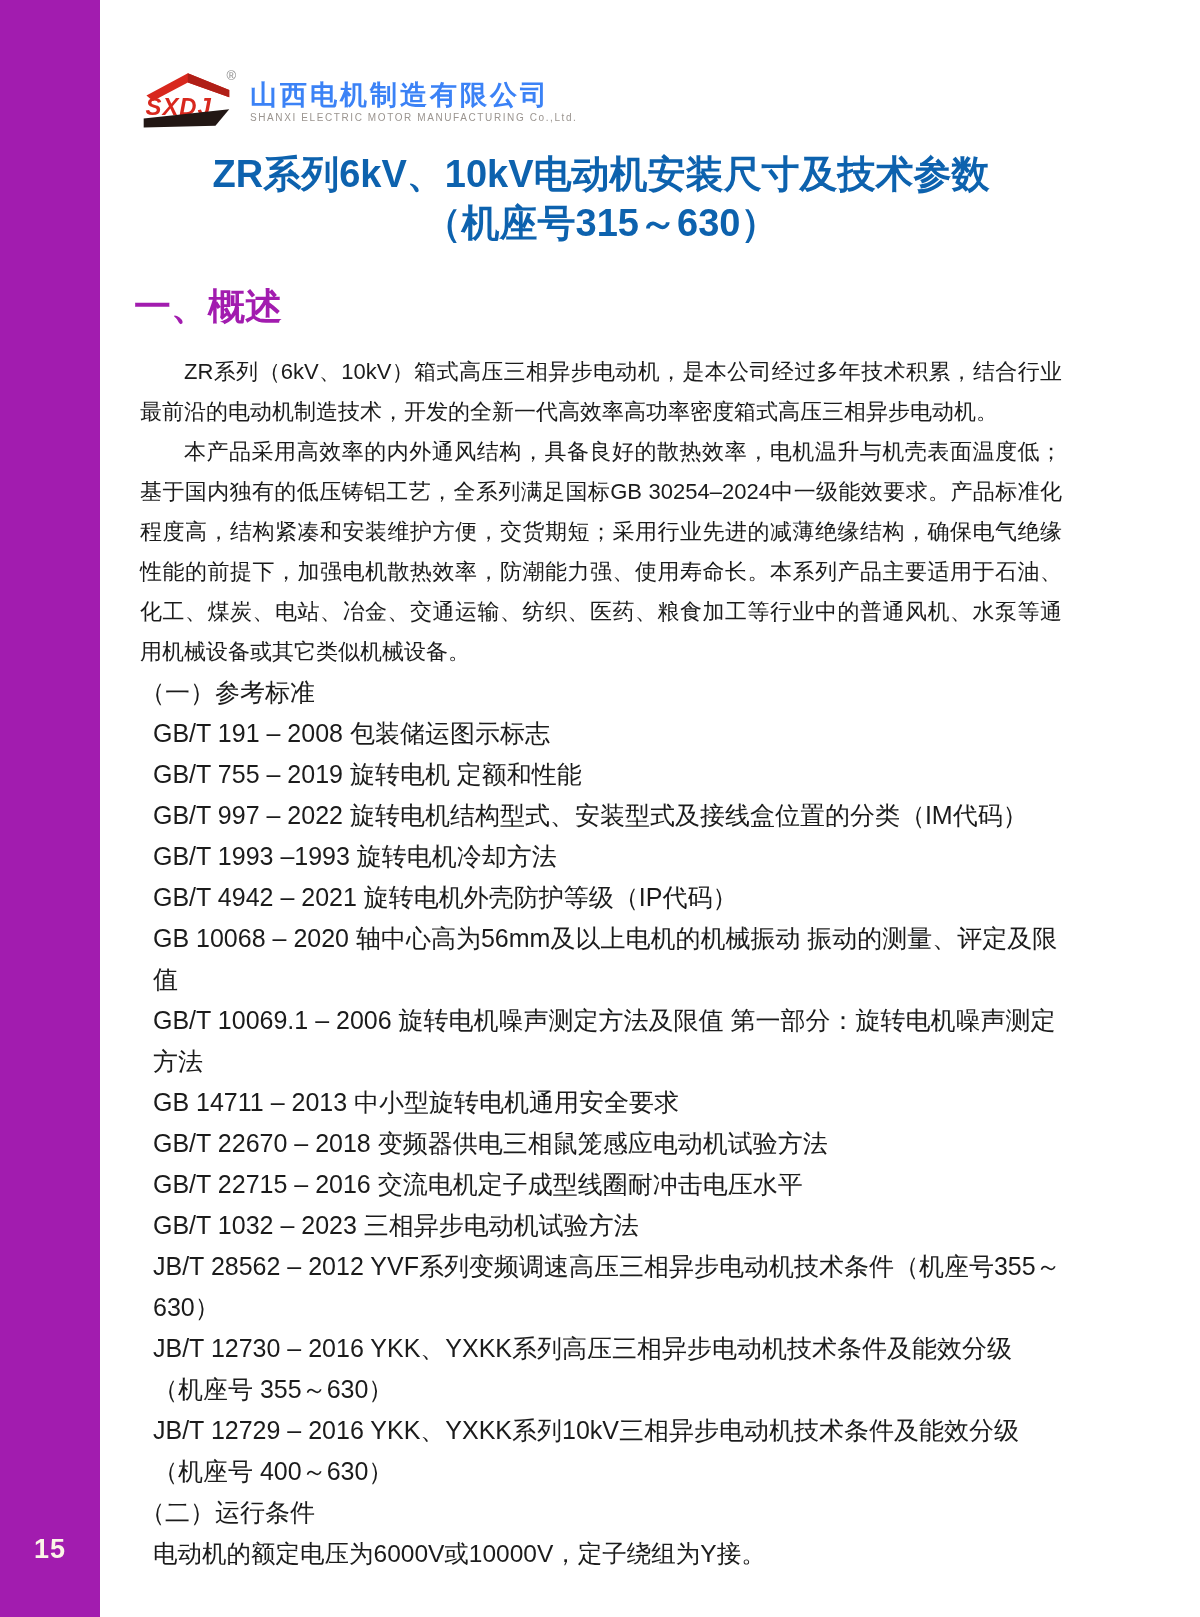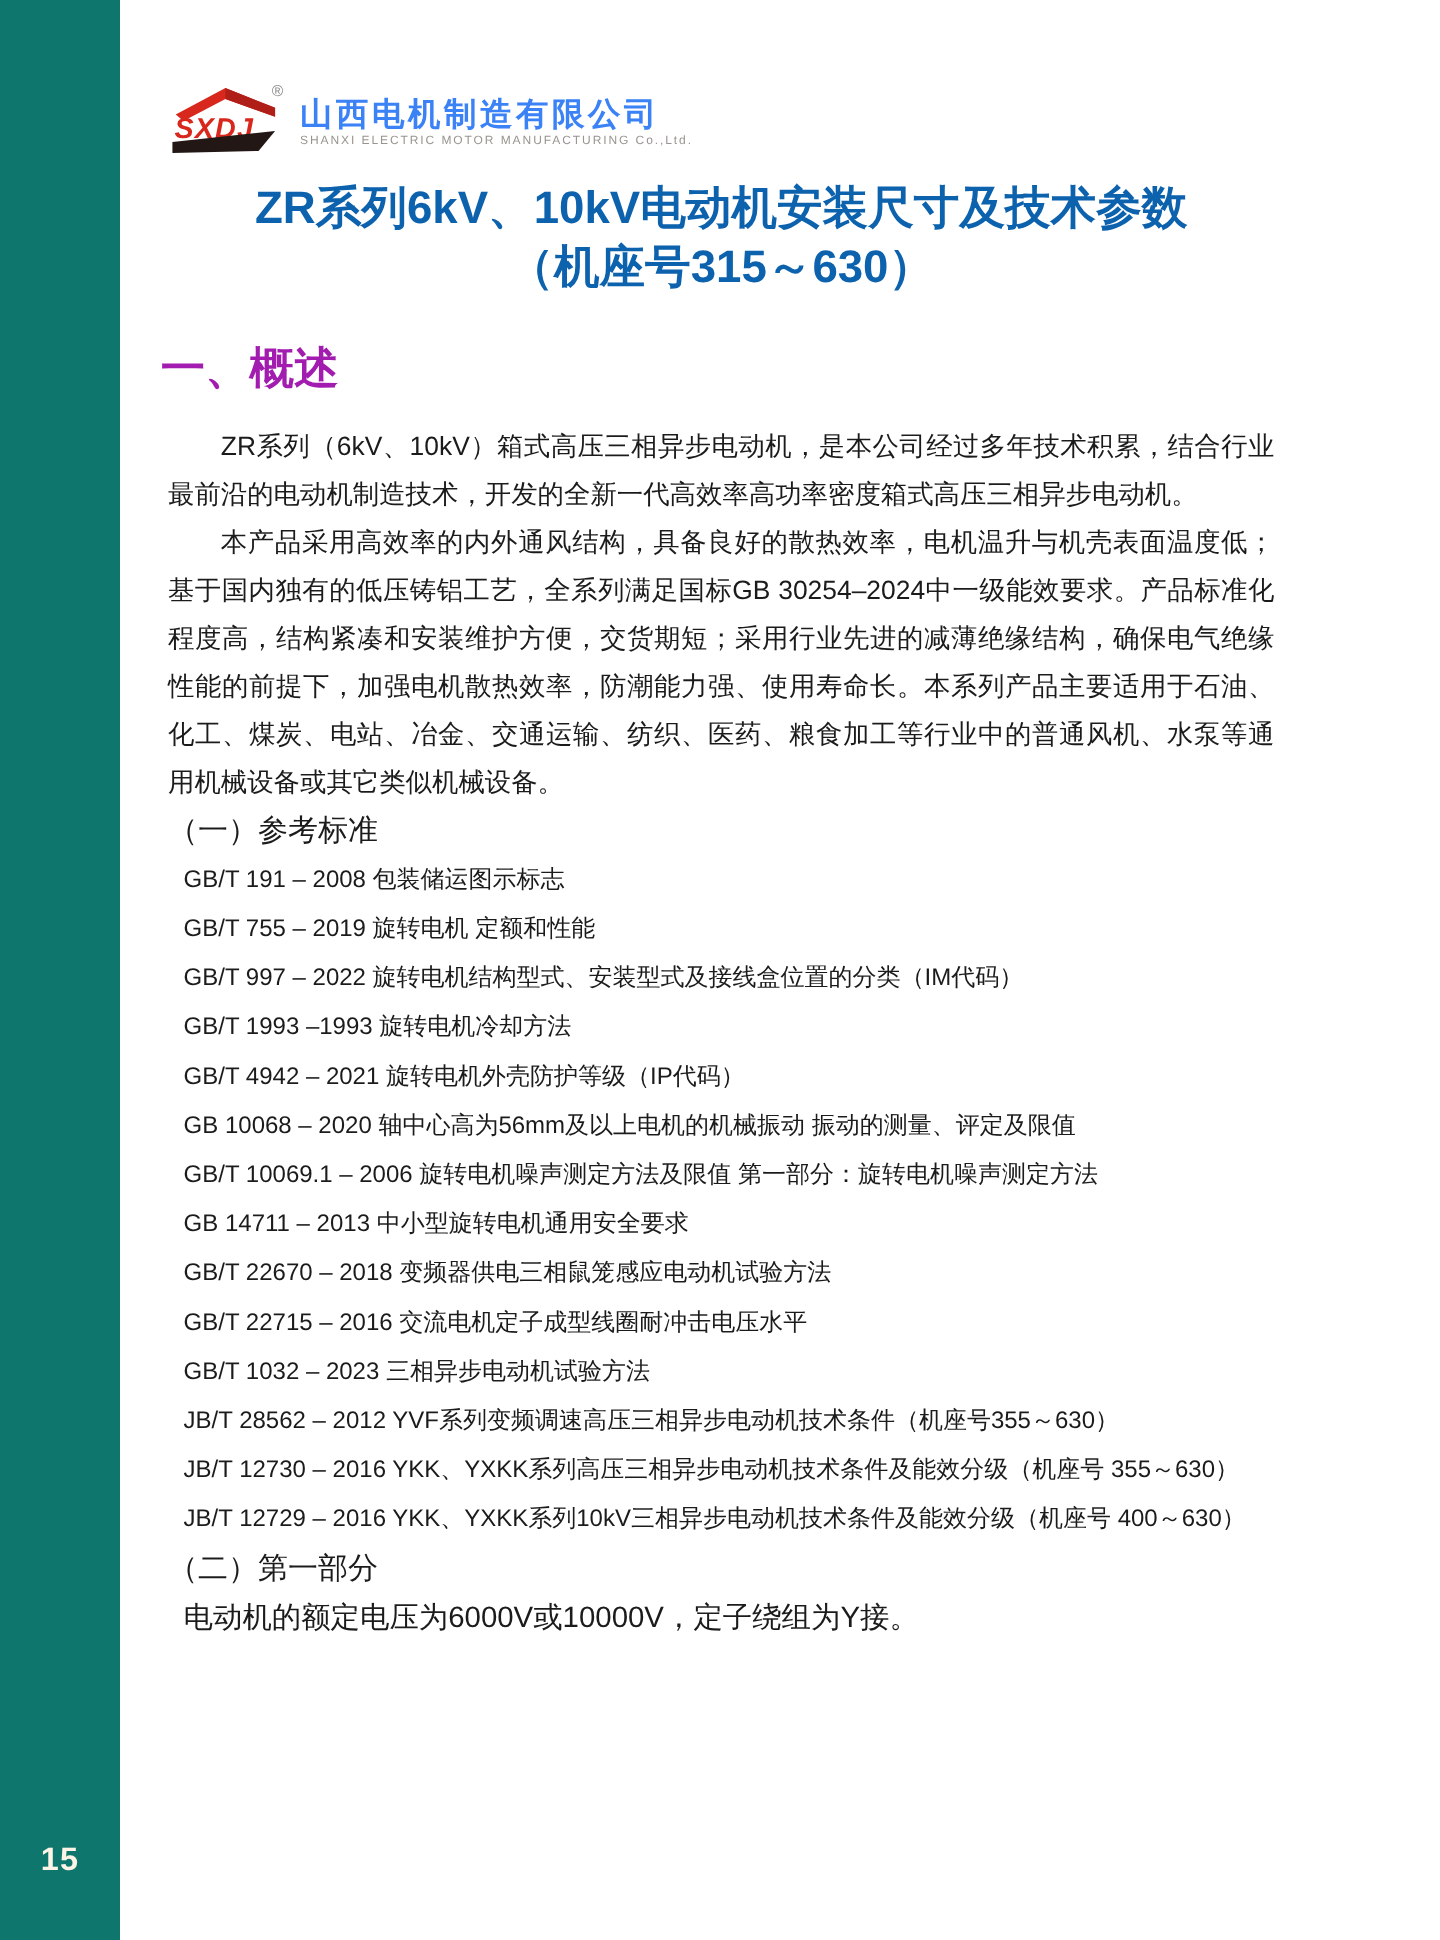--- a/index.html
+++ b/index.html
@@ -3,21 +3,21 @@
 <meta charset="utf-8">
 <style>
   html,body{margin:0;padding:0;}
   body{
     width:1200px;height:1617px;background:#ffffff;position:relative;
     font-family:"Liberation Sans","DejaVu Sans",sans-serif;
     color:#1b1b1b;overflow:hidden;
   }
   .sidebar{
     position:absolute;left:0;top:0;width:100px;height:1617px;
-    background:#0f766e;
+    background:#a21caf;
   }
   .page-num{
     position:absolute;left:0;top:1534px;width:100px;text-align:center;
     color:#fbf4e7;font-size:27px;font-weight:bold;letter-spacing:1px;
   }
   .content{
     position:absolute;left:140px;top:0;width:922px;
   }
   
   .logo-row{margin-top:70px;display:flex;align-items:flex-start;height:62px;}
@@ -44,21 +44,21 @@
   .body-text p{
     margin:0;font-size:22px;line-height:40px;text-align:justify;text-indent:2em;
   }
   
   .sub-heading{
     font-size:25px;font-weight:normal;line-height:41px;margin:0;
   }
   
   .std-list{padding-left:13px;}
   .std-line{
-    font-size:20px;line-height:41px;text-align:left;
+    font-size:25px;line-height:41px;text-align:left;
   }
   .run-text{
     font-size:24.5px;line-height:41px;margin:0;padding-left:13px;
   }
 </style>
 </head>
 <body>
 
 <div class="sidebar">
   <div class="page-num">15</div>
@@ -103,17 +103,17 @@
       <div class="std-line">GB/T 10069.1 – 2006 旋转电机噪声测定方法及限值 第一部分：旋转电机噪声测定方法</div>
       <div class="std-line">GB 14711 – 2013 中小型旋转电机通用安全要求</div>
       <div class="std-line">GB/T 22670 – 2018 变频器供电三相鼠笼感应电动机试验方法</div>
       <div class="std-line">GB/T 22715 – 2016 交流电机定子成型线圈耐冲击电压水平</div>
       <div class="std-line">GB/T 1032 – 2023 三相异步电动机试验方法</div>
       <div class="std-line">JB/T 28562 – 2012 YVF系列变频调速高压三相异步电动机技术条件（机座号355～630）</div>
       <div class="std-line">JB/T 12730 – 2016 YKK、YXKK系列高压三相异步电动机技术条件及能效分级（机座号 355～630）</div>
       <div class="std-line">JB/T 12729 – 2016 YKK、YXKK系列10kV三相异步电动机技术条件及能效分级（机座号 400～630）</div>
     </div>
 
-  <h3 class="sub-heading">（二）第一部分</h3>
+  <h3 class="sub-heading">（二）运行条件</h3>
 
   <p class="run-text">电动机的额定电压为6000V或10000V，定子绕组为Y接。</p>
 
 </div>
 
 </body></html>

